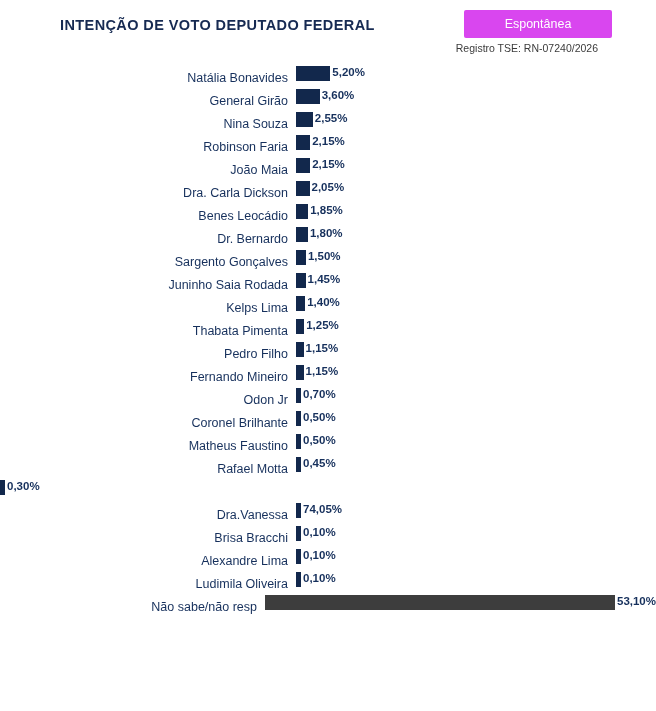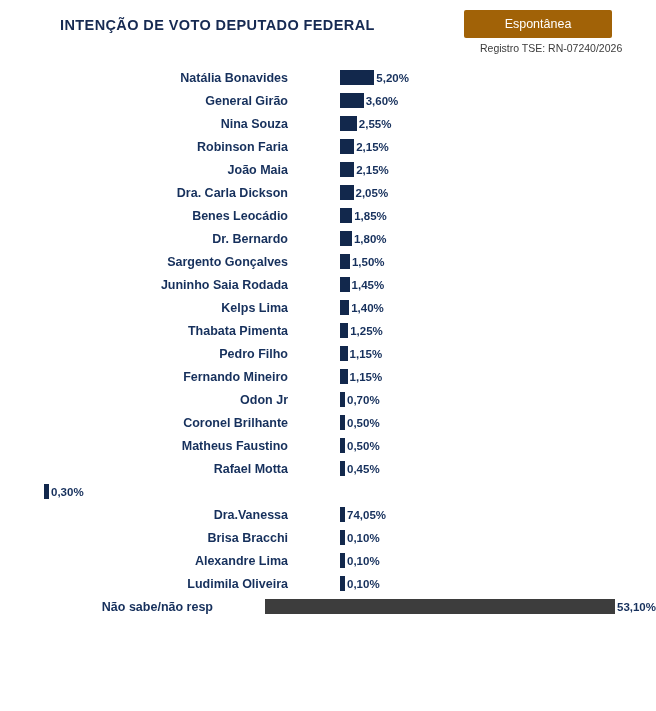--- a/index.html
+++ b/index.html
@@ -36,34 +36,34 @@
     color: #162a52;
     text-transform: uppercase;
     white-space: nowrap;
   }
   .badge {
     position: absolute;
     left: 428px;
     top: 10px;
     width: 148px;
     height: 28px;
-    background: #a16207;
+    background: #d946ef;
     color: #ffffff;
     font-size: 12.5px;
     display: flex;
     align-items: center;
     justify-content: center;
     border-radius: 2px;
   }
   .registro {
     position: absolute;
-    left: 444px;
+    left: 414px;
     top: 42px;
     width: 148px;
-    text-align: left;
+    text-align: right;
     font-size: 10.5px;
     color: #3b3b3b;
   }
   .chart {
     position: absolute;
     left: 0;
     top: 66px;
     width: 656px;
   }
   .row {
@@ -73,28 +73,26 @@
   }
   .label {
     width: 296px;
     text-align: right;
     padding-right: 8px;
     box-sizing: border-box;
     font-size: 12.5px;
     color: #16305c;
     white-space: nowrap;
     overflow: hidden;
-    font-weight: bold;
   }
   .bar-wrap {
     flex: 1;
     display: flex;
-    align-items: center;
+    align-items: flex-start;
     height: 23px;
-    margin-left: 44px;
   }
   .bar {
     height: 15px;
     background: #12284c;
     display: block;
   }
   .bar.gray-dark {
     background: #3d3d3d;
   }
   .bar.gray-light {

